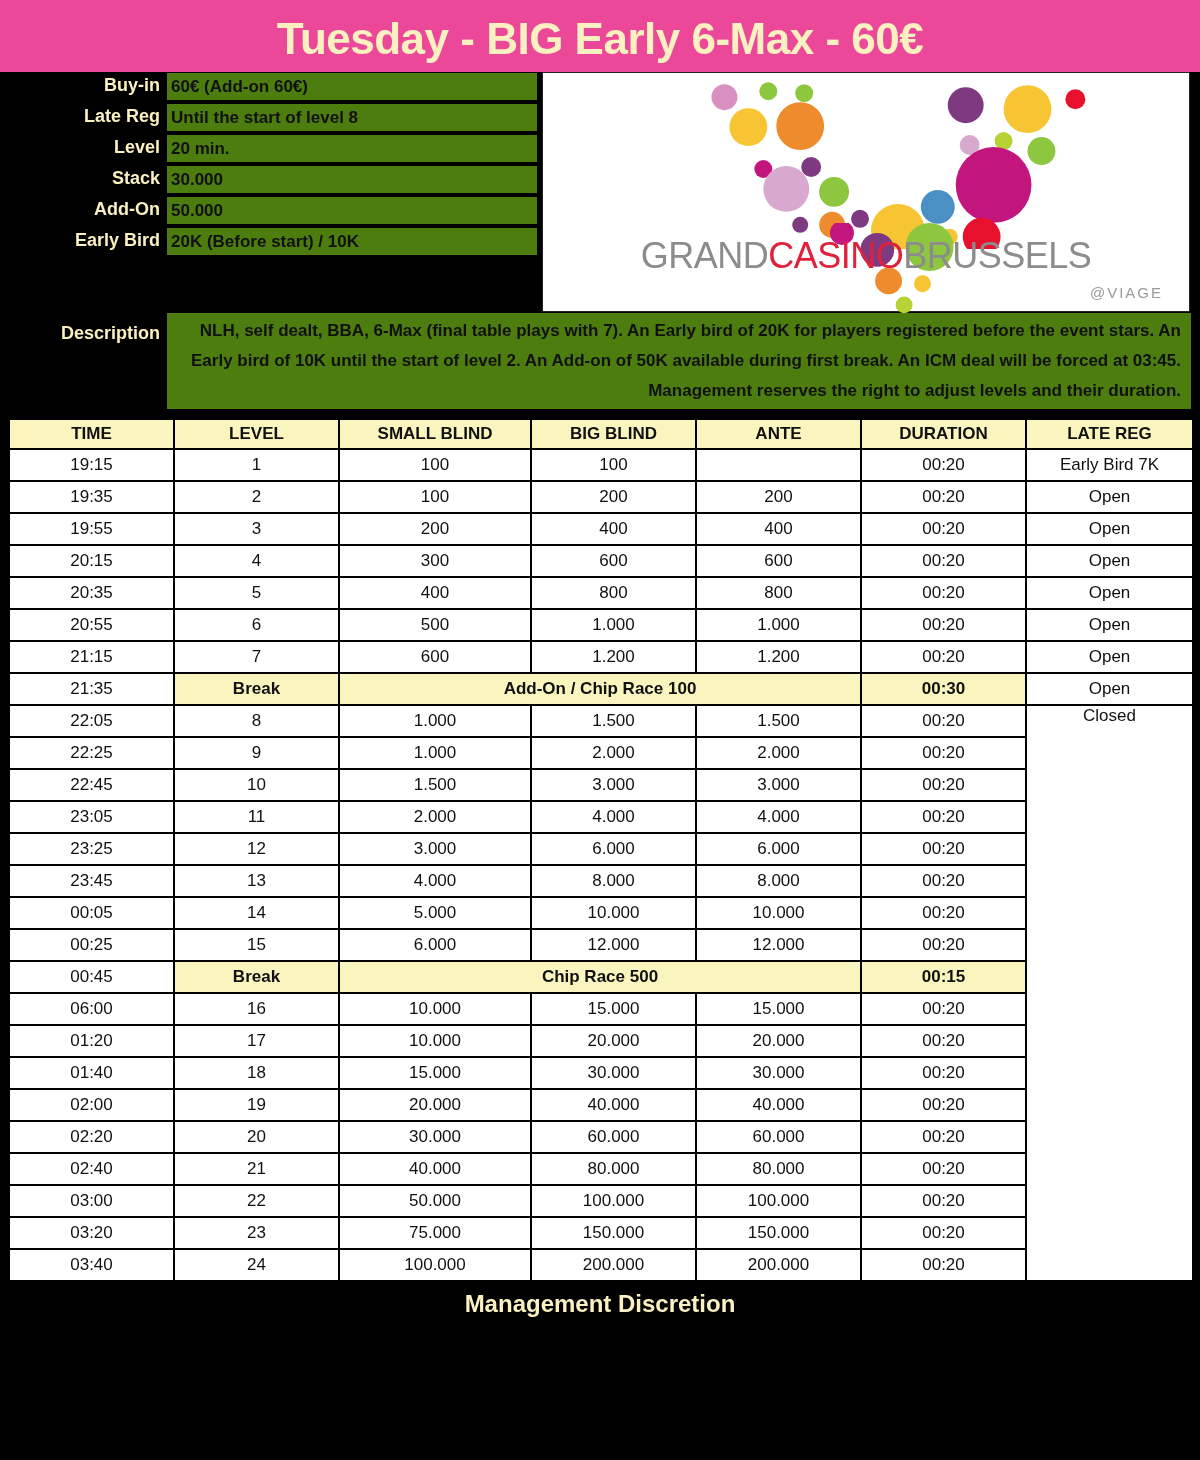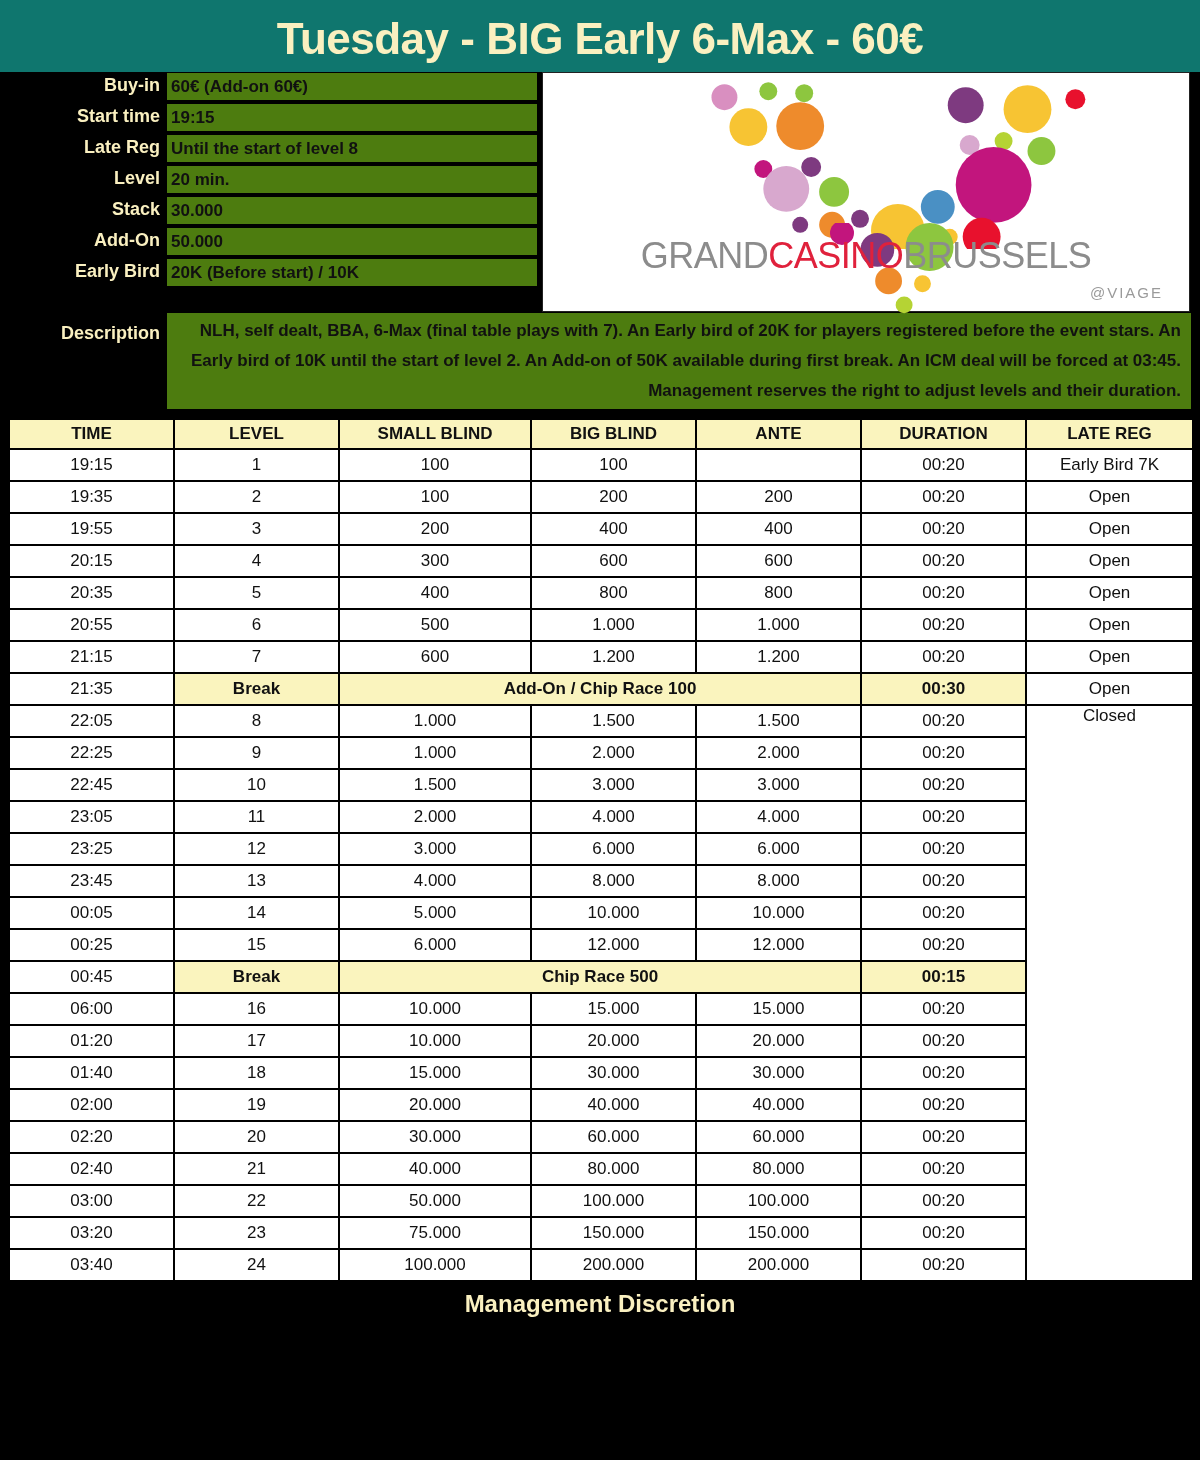--- a/index.html
+++ b/index.html
@@ -6,21 +6,21 @@
   html, body {
     width: 1200px; height: 1460px;
     background: #000;
     font-family: "Liberation Sans", sans-serif;
     overflow: hidden;
   }
   .page { position: relative; width: 1200px; height: 1460px; background: #000; }
 
   
   .title-bar {
-    height: 72px; background: #0f766e;
+    height: 72px; background: #ec4899;
     display: flex; align-items: center; justify-content: center;
     padding-top: 6px;
   }
   .title-text {
     color: #FAF0C0;
     font-size: 44px; font-weight: bold; letter-spacing: -0.5px;
     white-space: nowrap;
   }
 
   
@@ -112,24 +112,20 @@
 
   <div class="title-bar">
     <div class="title-text">Tuesday - BIG Early 6-Max - 60€</div>
   </div>
 
   <div class="info">
     <div class="info-left" id="info-left">
         <div class="info-row">
           <div class="info-label">Buy-in</div>
           <div class="info-value">60€ (Add-on 60€)</div>
-        </div>
-        <div class="info-row">
-          <div class="info-label">Start time</div>
-          <div class="info-value">19:15</div>
         </div>
         <div class="info-row">
           <div class="info-label">Late Reg</div>
           <div class="info-value">Until the start of level 8</div>
         </div>
         <div class="info-row">
           <div class="info-label">Level</div>
           <div class="info-value">20 min.</div>
         </div>
         <div class="info-row">

